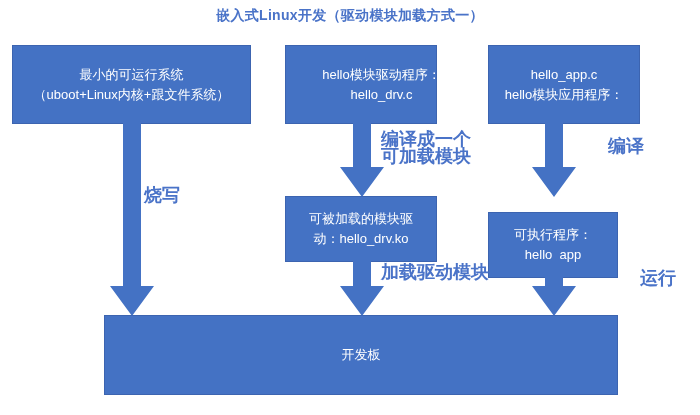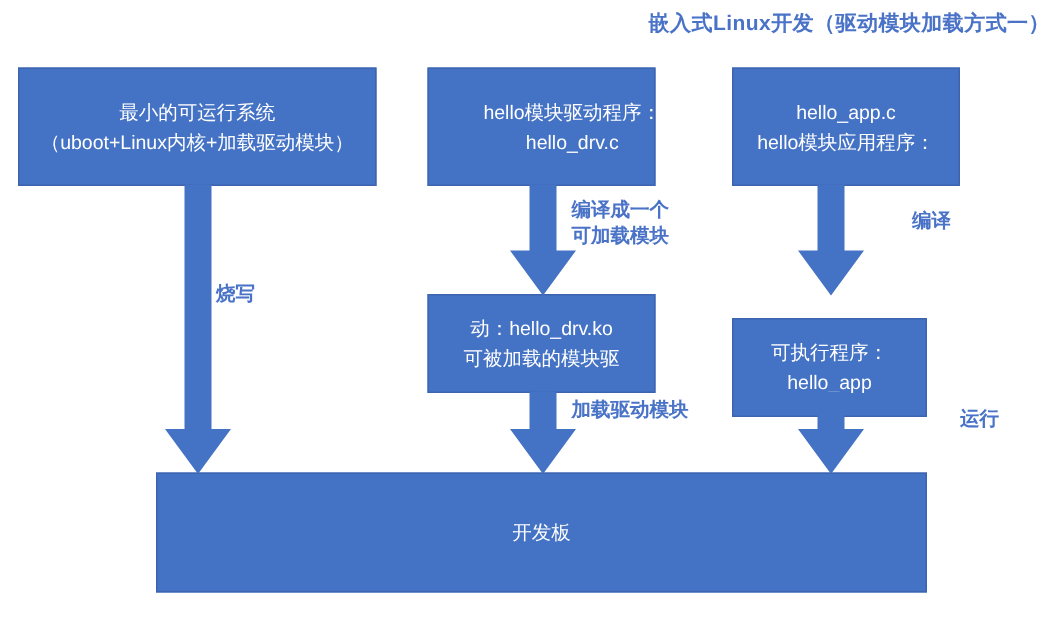--- a/index.html
+++ b/index.html
@@ -17,21 +17,21 @@
     position: relative;
     width: 700px;
     height: 415px;
     background: #ffffff;
   }
   .title {
     position: absolute;
     left: 0;
     top: 7px;
     width: 700px;
-    text-align: right;
+    text-align: center;
     font-size: 14px;
     font-weight: bold;
     color: #4a73c8;
     letter-spacing: 0.3px;
   }
   .node {
     position: absolute;
     background: #4472C4;
     border: 1px solid #3c64b0;
     color: #ffffff;
@@ -51,52 +51,52 @@
   .arrow {
     position: absolute;
   }
   .arrow svg {
     display: block;
     overflow: visible;
   }
   .edge-label {
     position: absolute;
     color: #4a73c8;
-    font-size: 13px;
+    font-size: 18px;
     font-weight: bold;
     line-height: 17px;
     white-space: nowrap;
     text-align: right;
   }
 </style>
 </head>
 <body>
 
 <div id="canvas">
 
   <div class="title">嵌入式Linux开发（驱动模块加载方式一）</div>
 
   <div class="node" style="left:12px; top:45px; width:239px; height:79px;">
     <span class="ln">最小的可运行系统</span>
-    <span class="ln">（uboot+Linux内核+加载驱动模块）</span>
+    <span class="ln">（uboot+Linux内核+跟文件系统）</span>
   </div>
 
   <div class="node" style="left:285px; top:45px; width:152px; height:79px;padding-left:41px;">
     <span class="ln">hello模块驱动程序：</span>
     <span class="ln">hello_drv.c</span>
   </div>
 
   <div class="node" style="left:488px; top:45px; width:152px; height:79px;">
     <span class="ln">hello_app.c</span>
     <span class="ln">hello模块应用程序：</span>
   </div>
 
   <div class="node" style="left:285px; top:196px; width:152px; height:66px;">
+    <span class="ln">可被加载的模块驱</span>
     <span class="ln">动：hello_drv.ko</span>
-    <span class="ln">可被加载的模块驱</span>
   </div>
 
   <div class="node" style="left:488px; top:196px; width:130px; height:66px;margin-top:16px;">
     <span class="ln">可执行程序：</span>
     <span class="ln">hello_app</span>
   </div>
 
   <div class="node" style="left:104px; top:315px; width:514px; height:80px;text-align:right;">
     <span class="ln">开发板</span>
   </div>

